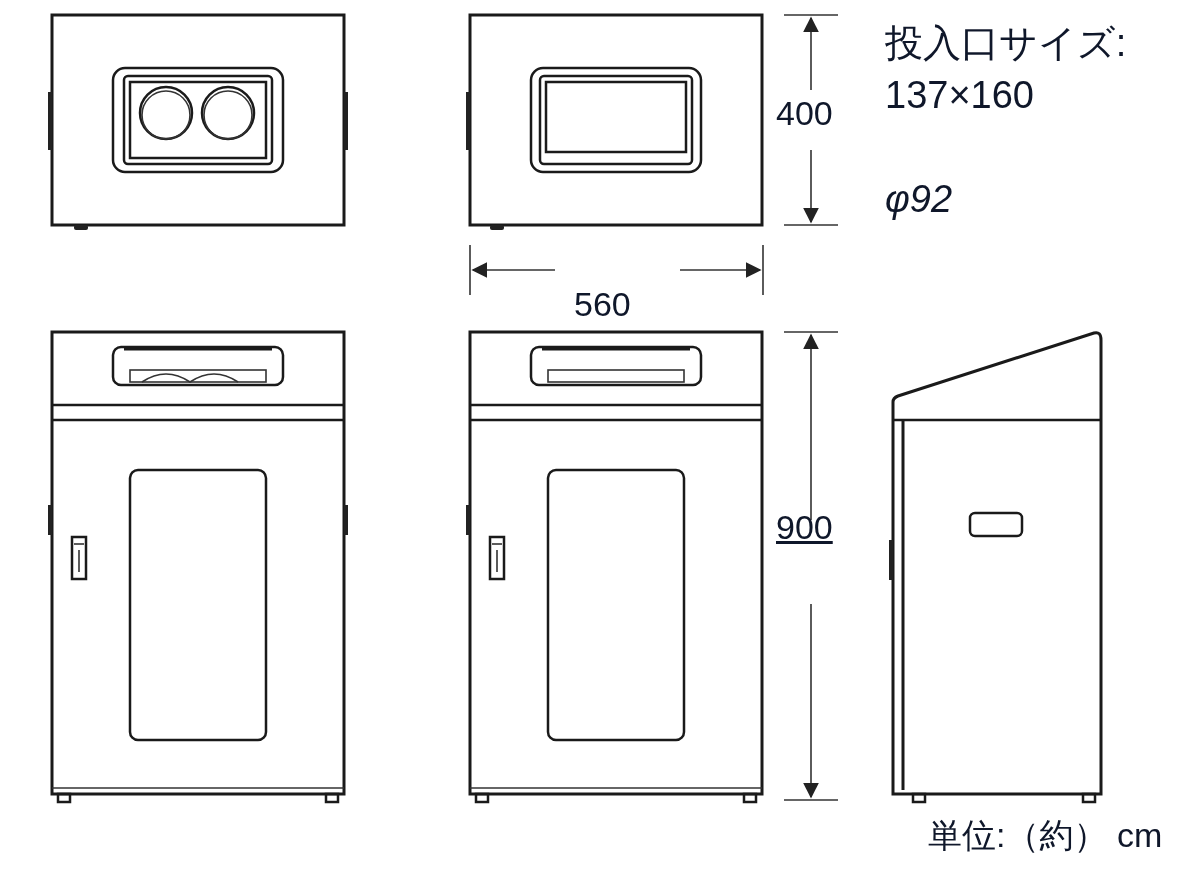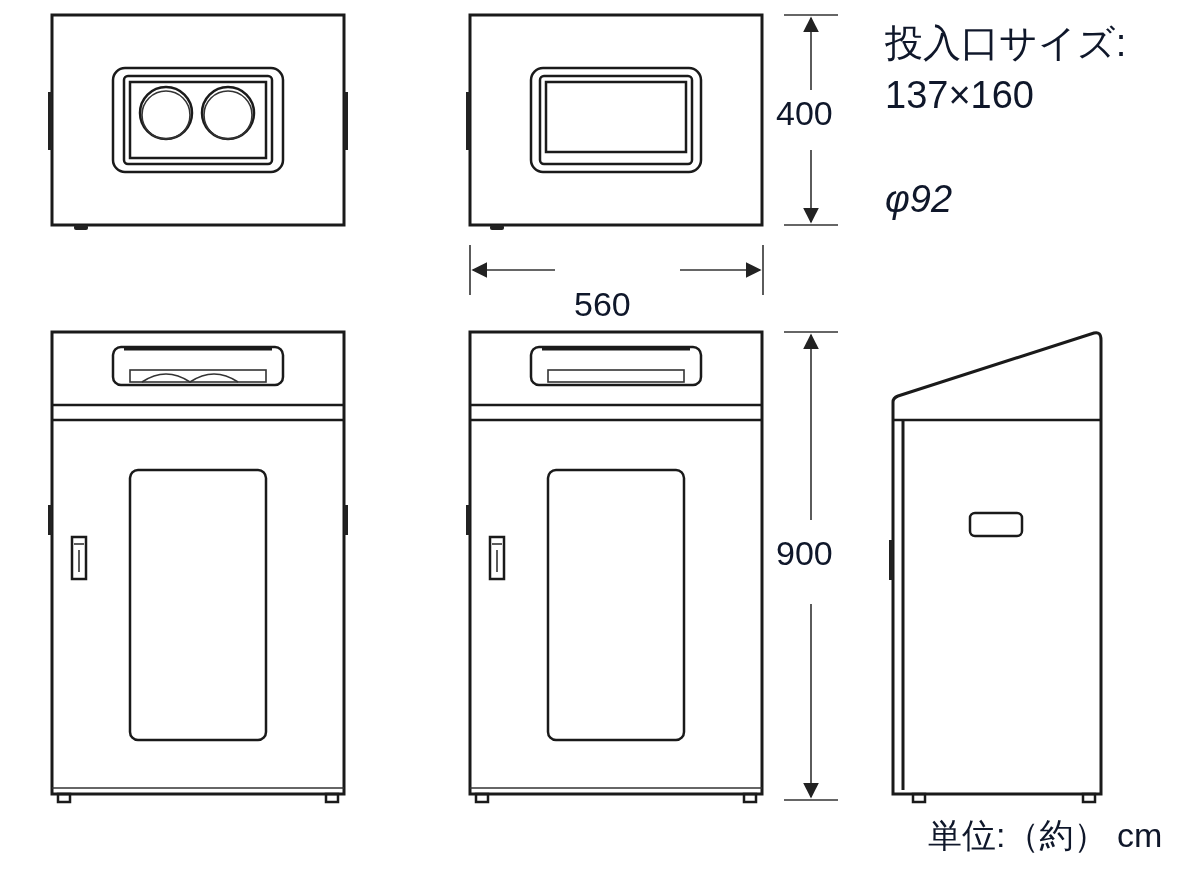--- a/index.html
+++ b/index.html
@@ -111,19 +111,19 @@
     <line x1="903" y1="420" x2="903" y2="790" class="ln"></line>
     <rect x="889" y="540" width="4" height="40" fill="#222"></rect>
     <rect x="970" y="513" width="52" height="23" rx="5" class="ln2"></rect>
     <rect x="913" y="794" width="12" height="8" class="ln2"></rect>
     <rect x="1083" y="794" width="12" height="8" class="ln2"></rect>
   </g>
 </svg>
 
 <div class="lbl dimtext" style="left:776px;top:96px;">400</div>
 <div class="lbl dimtext" style="left:574px;top:247px;margin-top:40px;">560</div>
-<div class="lbl dimtext" style="left:776px;top:536px;">900</div>
+<div class="lbl dimtext" style="left:776px;top:510px;text-decoration:underline;">900</div>
 
 <div class="lbl spec" style="left:885px;top:24px;">投入口サイズ:</div>
 <div class="lbl spec" style="left:885px;top:76px;">137×160</div>
 <div class="lbl spec" style="left:885px;top:136px;font-style:italic;margin-top:44px;">φ92</div>
 
 <div class="lbl unit" style="left:928px;top:818px;text-align:center;">単位:（約） cm</div>
 
 </body></html>

